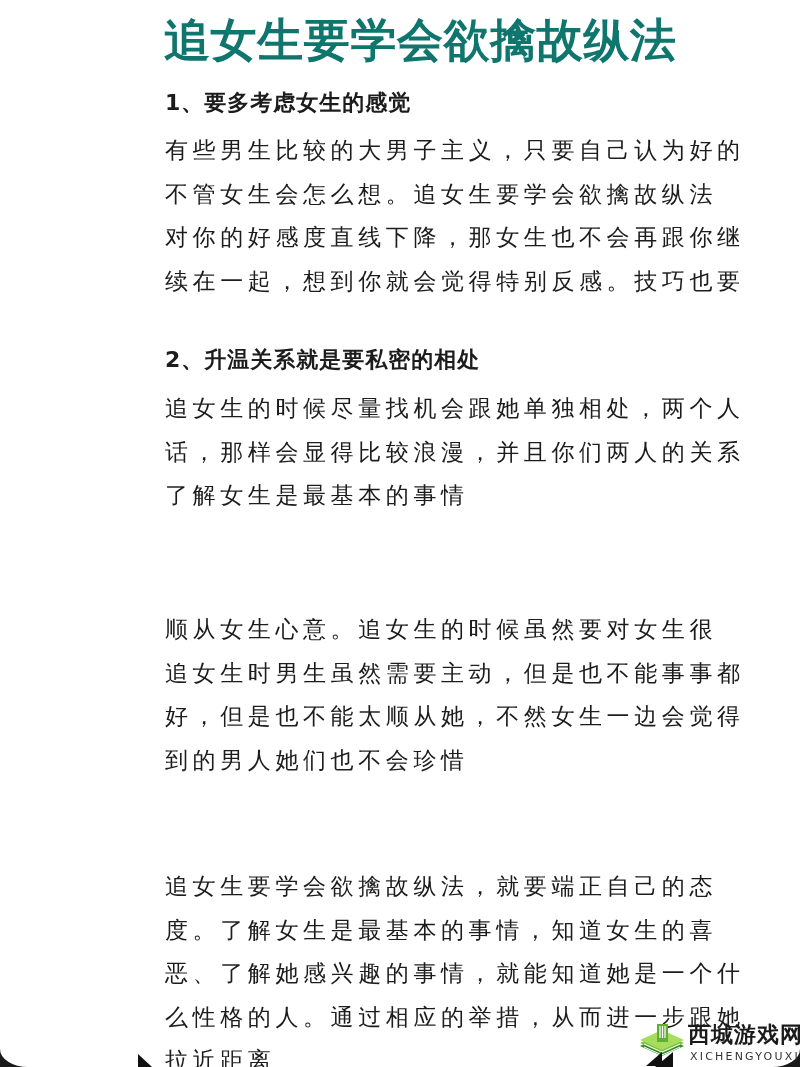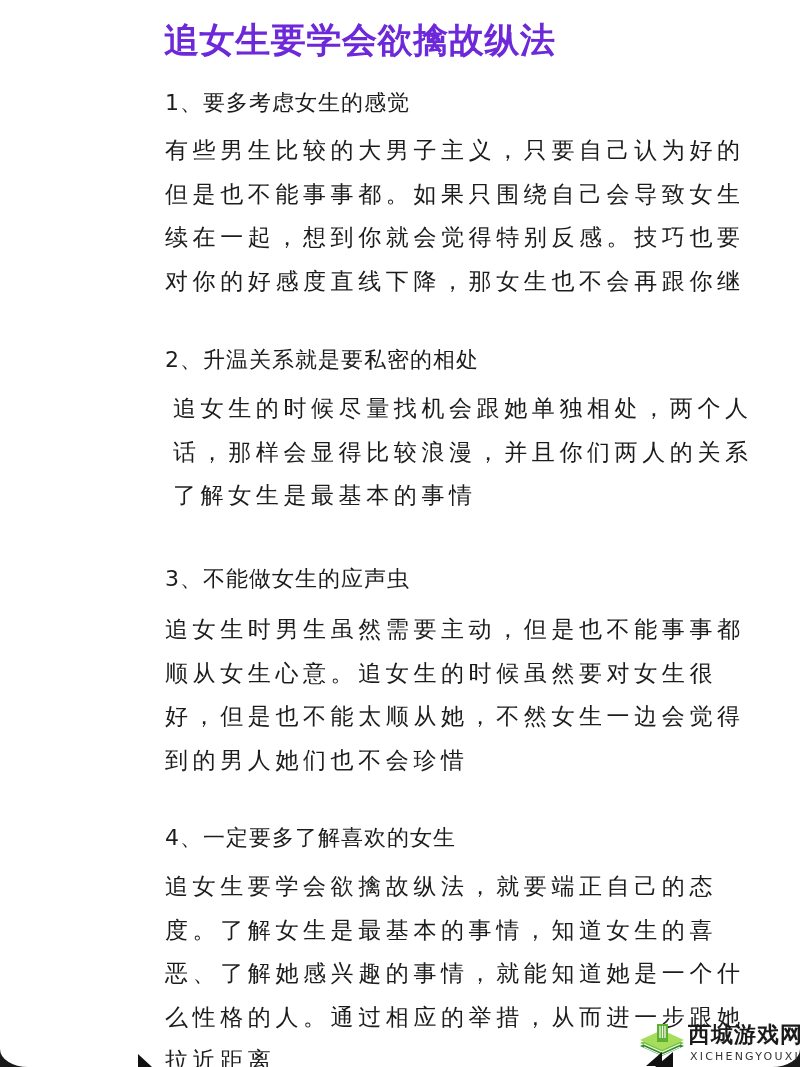--- a/index.html
+++ b/index.html
@@ -17,27 +17,28 @@
   .corner-left {
     position: absolute; left: 138px; top: 1054px; width: 0; height: 0;
     border-left: 14px solid #111; border-top: 13px solid transparent;
   }
   .corner-right {
     position: absolute; left: 655px; top: 1052px; width: 0; height: 0;
     border-right: 18px solid #111; border-top: 15px solid transparent;
   }
   .title {
     position: absolute; left: 164px; top: 16px;
-    font-size: 35px; font-weight: bold; color: #6d28d9;
+    font-size: 46px; font-weight: bold; color: #0f766e;
     letter-spacing: 0.6px; line-height: 48px; white-space: nowrap;
   }
   .section-heading {
     position: absolute; left: 165px;
     font-size: 22px; color: #1c1c1c; line-height: 30px; white-space: nowrap;
     letter-spacing: 1px;
+    font-weight: bold;
   }
   .section-body {
     position: absolute; left: 165px;
     font-size: 23px; color: #1c1c1c; white-space: nowrap;
     letter-spacing: 4.6px;
     font-family: Liberation Serif, serif;
   }
   .section-body .line { height: 43.5px; line-height: 43.5px; }
   .watermark {
     position: absolute; left: 636px; top: 1018px; width: 164px; height: 49px;
@@ -56,41 +57,39 @@
 </head>
 <body>
 
 <div class="page">
 
   <div class="title">追女生要学会欲擒故纵法</div>
 
   <div class="section-heading" style="top:88px;">1、要多考虑女生的感觉</div>
   <div class="section-body" style="top:129px;">
     <div class="line">有些男生比较的大男子主义，只要自己认为好的</div>
-    <div class="line">但是也不能事事都。如果只围绕自己会导致女生</div>
+    <div class="line">不管女生会怎么想。追女生要学会欲擒故纵法</div>
+    <div class="line">对你的好感度直线下降，那女生也不会再跟你继</div>
     <div class="line">续在一起，想到你就会觉得特别反感。技巧也要</div>
-    <div class="line">对你的好感度直线下降，那女生也不会再跟你继</div>
   </div>
 
   <div class="section-heading" style="top:345px;">2、升温关系就是要私密的相处</div>
-  <div class="section-body" style="top:387px;margin-left:8px;">
+  <div class="section-body" style="top:387px;">
     <div class="line">追女生的时候尽量找机会跟她单独相处，两个人</div>
     <div class="line">话，那样会显得比较浪漫，并且你们两人的关系</div>
     <div class="line">了解女生是最基本的事情</div>
   </div>
 
-  <div class="section-heading" style="top:564px;">3、不能做女生的应声虫</div>
   <div class="section-body" style="top:608px;">
+    <div class="line">顺从女生心意。追女生的时候虽然要对女生很</div>
     <div class="line">追女生时男生虽然需要主动，但是也不能事事都</div>
-    <div class="line">顺从女生心意。追女生的时候虽然要对女生很</div>
     <div class="line">好，但是也不能太顺从她，不然女生一边会觉得</div>
     <div class="line">到的男人她们也不会珍惜</div>
   </div>
 
-  <div class="section-heading" style="top:823px;">4、一定要多了解喜欢的女生</div>
   <div class="section-body" style="top:865px;">
     <div class="line">追女生要学会欲擒故纵法，就要端正自己的态</div>
     <div class="line">度。了解女生是最基本的事情，知道女生的喜</div>
     <div class="line">恶、了解她感兴趣的事情，就能知道她是一个什</div>
     <div class="line">么性格的人。通过相应的举措，从而进一步跟她</div>
     <div class="line">拉近距离</div>
   </div>
 
   <div class="corner-left"></div>
   <div class="corner-right"></div>

